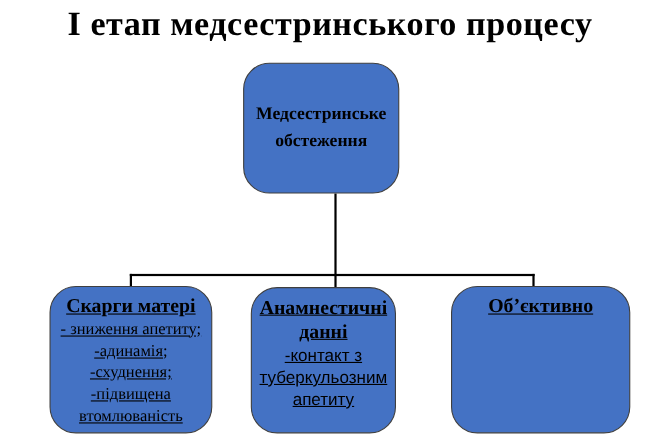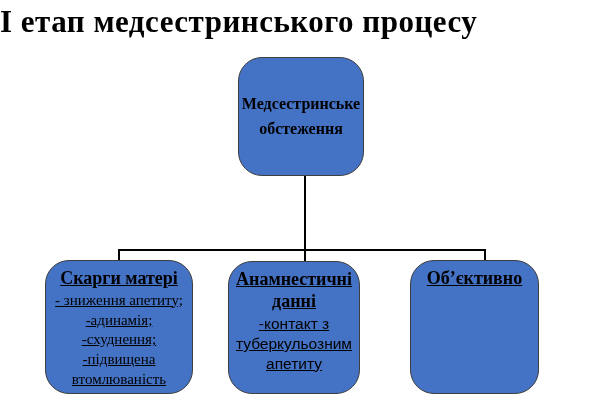--- a/index.html
+++ b/index.html
@@ -14,56 +14,57 @@
   .slide {
     position: absolute;
     left: 0; top: 0;
     width: 600px; height: 405px;
     background: #ffffff;
   }
   .page-title {
     position: absolute;
     left: 0; top: 4px;
     width: 600px;
+    text-align: center;
     font-family: "Liberation Serif", serif;
     font-weight: bold;
     font-size: 31px;
     color: #000000;
     letter-spacing: 0.5px;
   }
   .box {
     position: absolute;
     background: #4472C4;
     border: 1.5px solid #3f3f3f;
     border-radius: 24px;
     box-sizing: border-box;
     color: #000000;
     text-align: center;
   }
   .root-box {
-    left: 238px; top: 57px;
-    width: 126px; height: 119px;
+    left: 221px; top: 57px;
+    width: 142px; height: 119px;
     display: flex;
     align-items: center;
     justify-content: center;
   }
   .root-label {
     font-weight: bold;
     font-size: 16px;
     line-height: 1.55;
     white-space: pre-line;
   }
   .child-box {
     top: 260px;
     height: 134px;
     padding-top: 5px;
   }
   .child-left   { left: 45px;  width: 148px; }
   .child-middle { left: 228px; width: 132px; top: 261px; height: 133px; }
-  .child-right  { left: 410px; width: 129px; }
+  .child-right  { left: 410px; width: 163px; }
   .child-heading {
     font-weight: bold;
     font-size: 18px;
     text-decoration: underline;
     line-height: 1.2;
     white-space: pre-line;
     margin-top: 2px;
   }
   .child-body {
     font-size: 15px;

